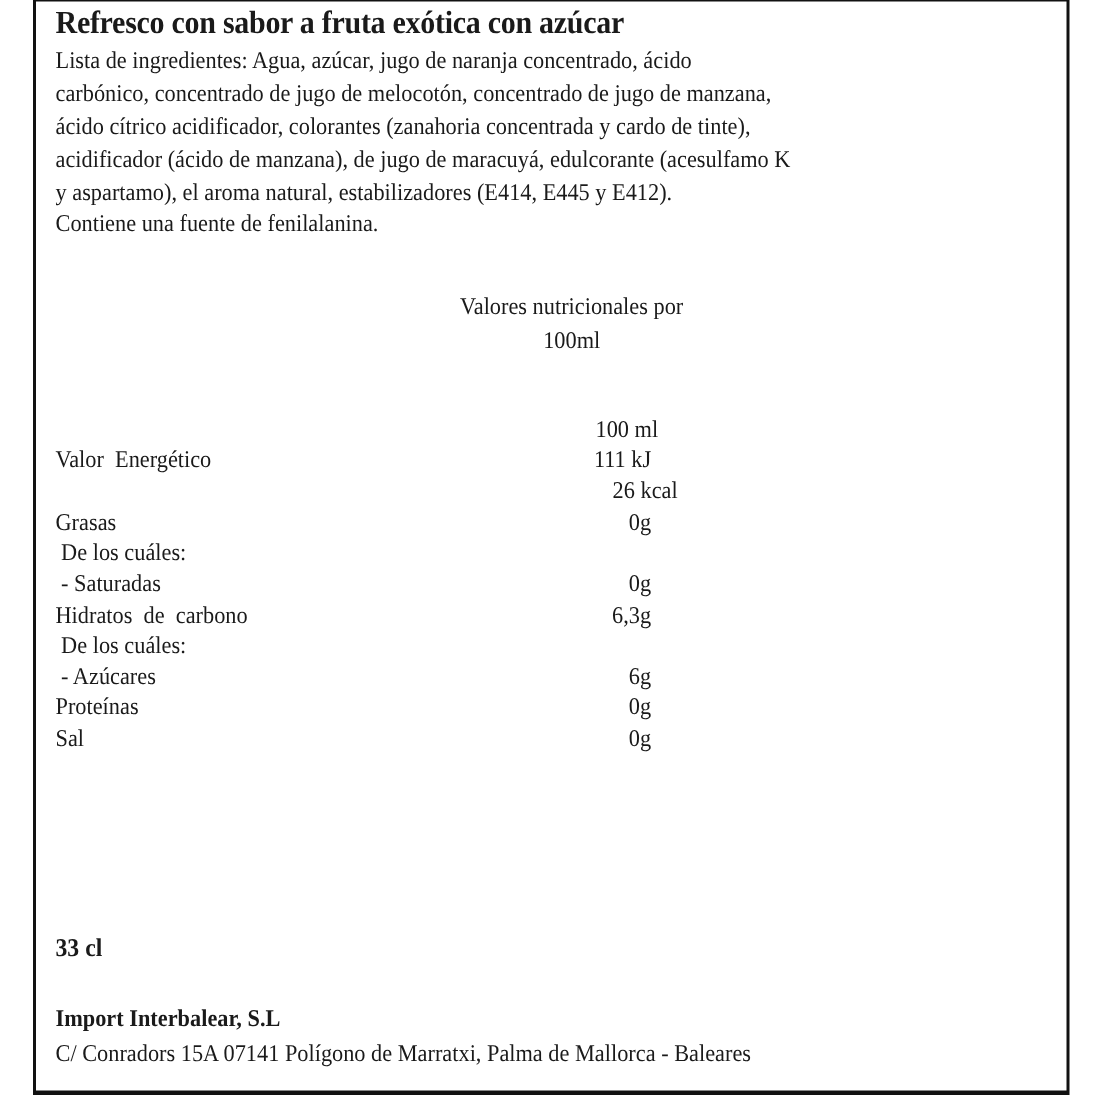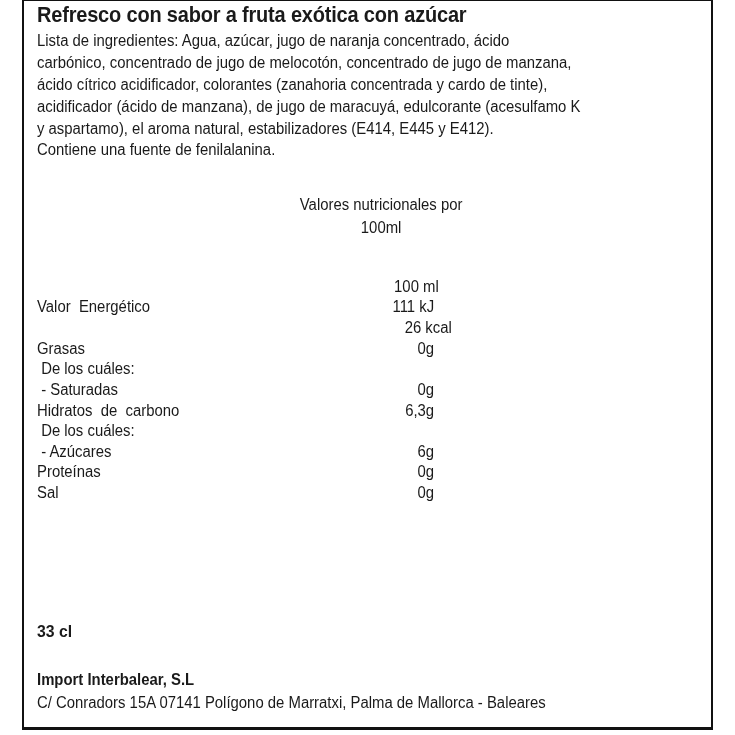--- a/index.html
+++ b/index.html
@@ -19,20 +19,21 @@
       position: absolute;
       left: 22px;
       top: 0px;
       width: 687px;
       height: 726px;
       border-left: 2px solid #111;
       border-right: 2px solid #111;
       border-top: 1px solid #111;
       border-bottom: 3px solid #111;
       box-sizing: content-box;
+      font-family: Liberation Serif, serif;
     }
     .abs {
       position: absolute;
       white-space: nowrap;
     }
     .title {
       left: 13px;
       top: 2px;
       font-size: 21.5px;
       font-weight: bold;

